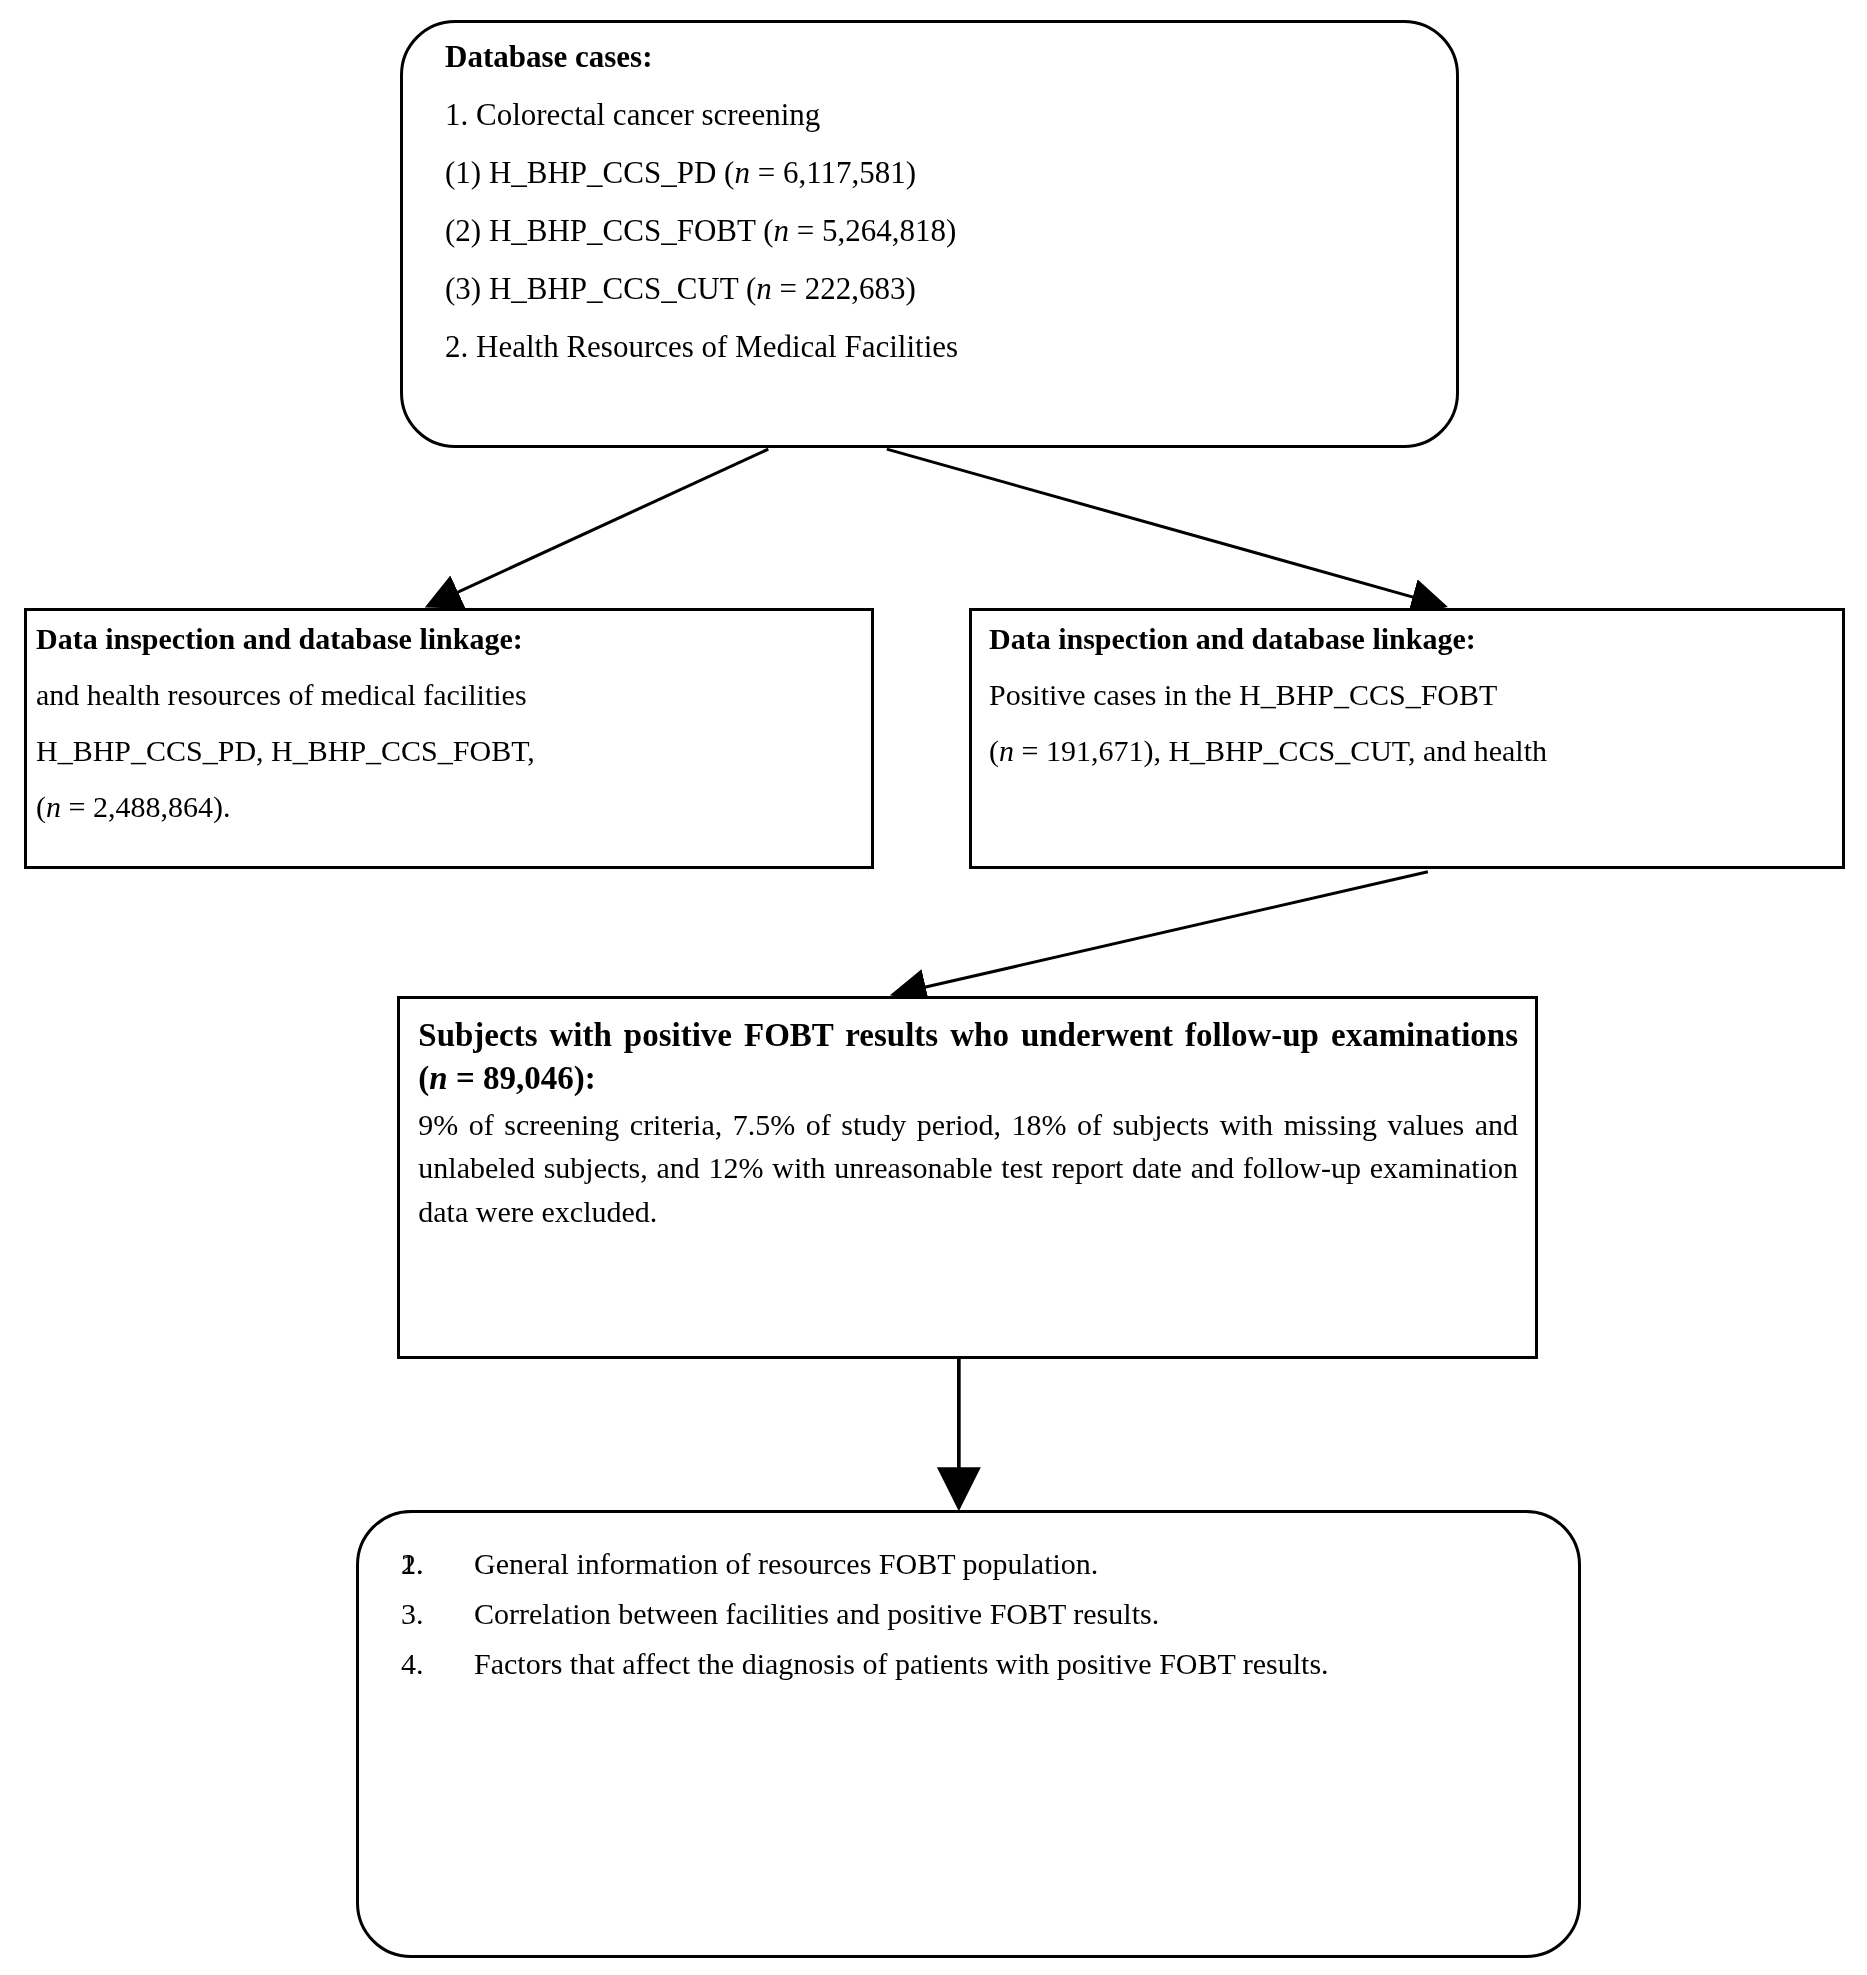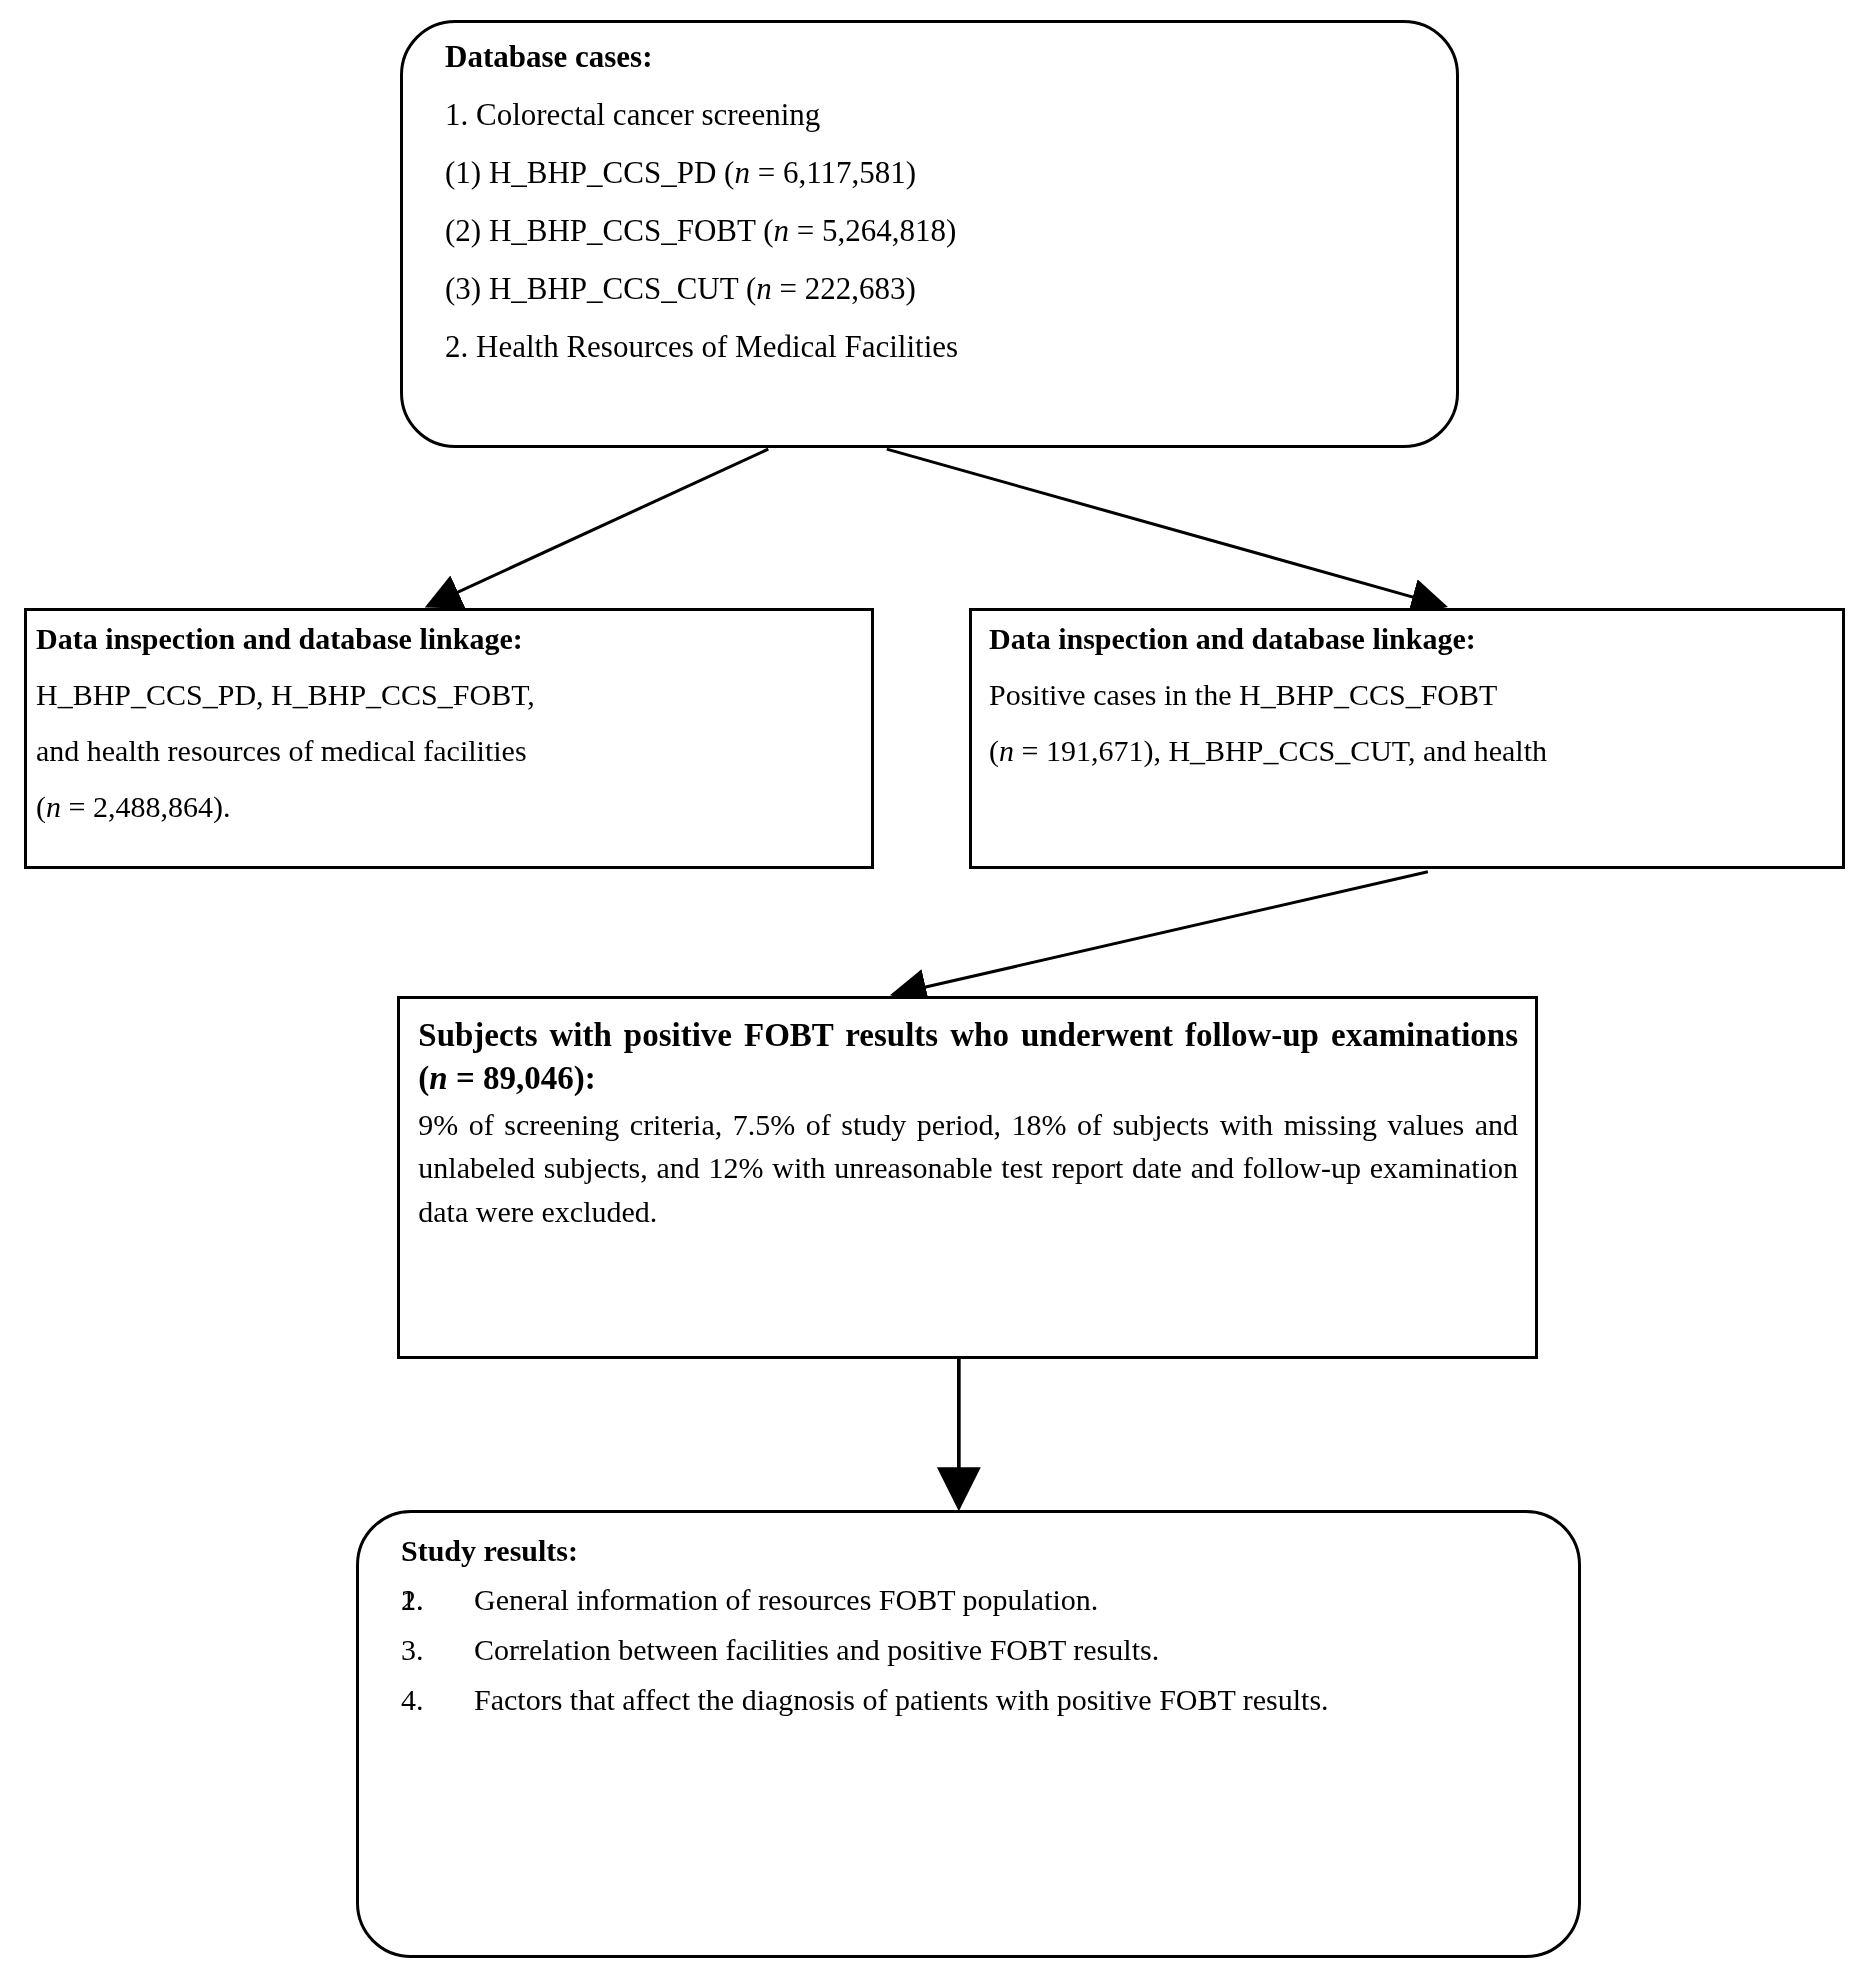--- a/index.html
+++ b/index.html
@@ -179,22 +179,22 @@
         <span>(3) H_BHP_CCS_CUT</span>
         <span> (</span><span class="ital">n</span><span> = </span><span>222,683</span><span>)</span>
       </div>
       <div class="line">2. Health Resources of Medical Facilities</div>
     </div>
   </div>
 
   <div class="node node-body" id="box-linkage-left">
     <div class="inner">
       <div class="line bold">Data inspection and database linkage:</div>
+      <div class="line">and health resources of medical facilities</div>
       <div class="line">H_BHP_CCS_PD, H_BHP_CCS_FOBT,</div>
-      <div class="line">and health resources of medical facilities</div>
       <div class="line">
         <span>(</span><span class="ital">n</span><span> = </span><span>2,488,864</span><span>).</span>
       </div>
     </div>
   </div>
 
   <div class="node node-body" id="box-linkage-right">
     <div class="inner">
       <div class="line bold">Data inspection and database linkage:</div>
       <div class="line">Positive cases in the H_BHP_CCS_FOBT</div>
@@ -206,21 +206,20 @@
 
   <div class="node node-body" id="box-subjects">
     <div class="inner">
       <div class="head"><span>Subjects with positive FOBT results who underwent follow-up examinations (</span><span class="ital">n</span><span> = 89,046):</span></div>
       <div class="para">9% of screening criteria, 7.5% of study period, 18% of subjects with missing values and unlabeled subjects, and 12% with unreasonable test report date and follow-up examination data were excluded.</div>
     </div>
   </div>
 
   <div class="node rounded node-body" id="box-results">
     <div class="inner">
-      <div class="head">Study results:</div>
       <ol>
         <li>
           <span class="num">1.</span>
         </li>
         <li>
           <span class="num">2.</span>
           <span>General information of resources FOBT population.</span>
         </li>
         <li>
           <span class="num">3.</span>

